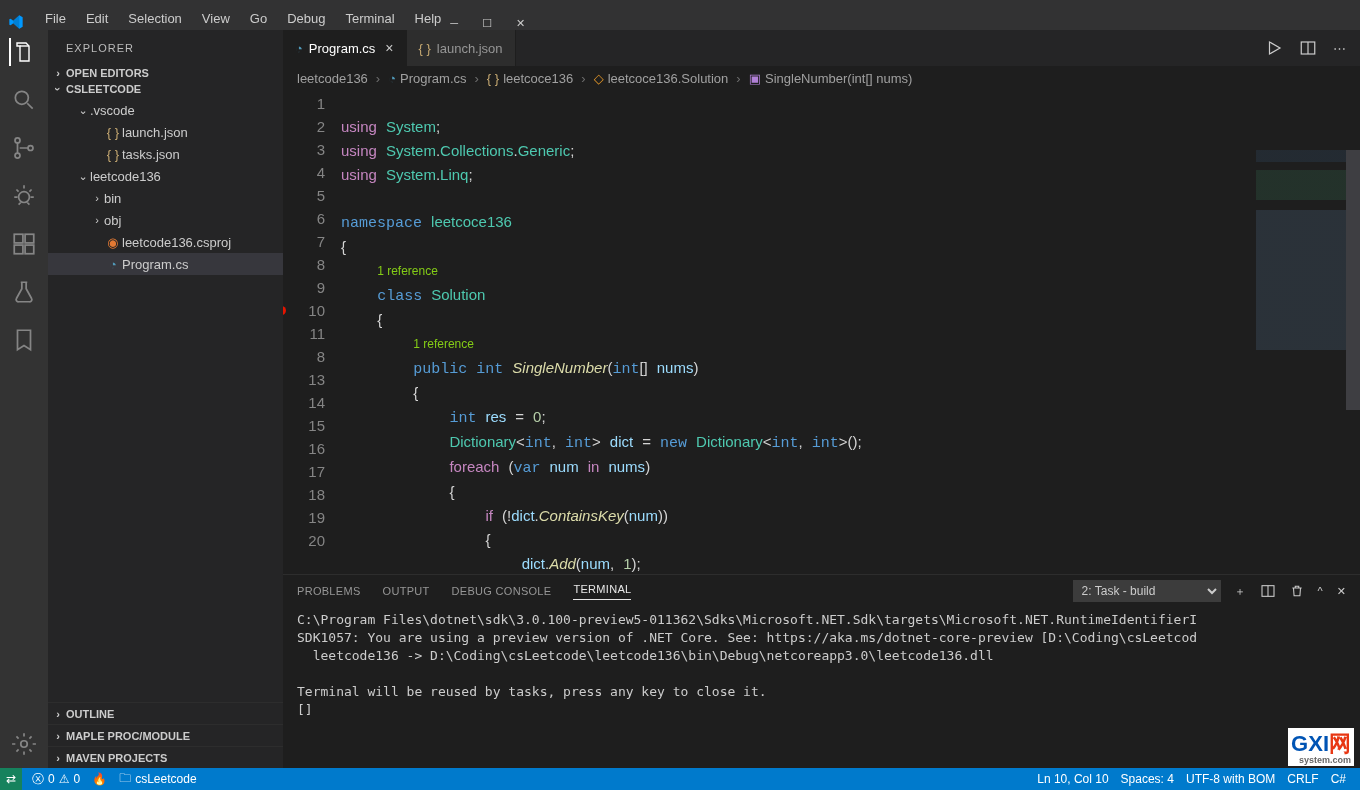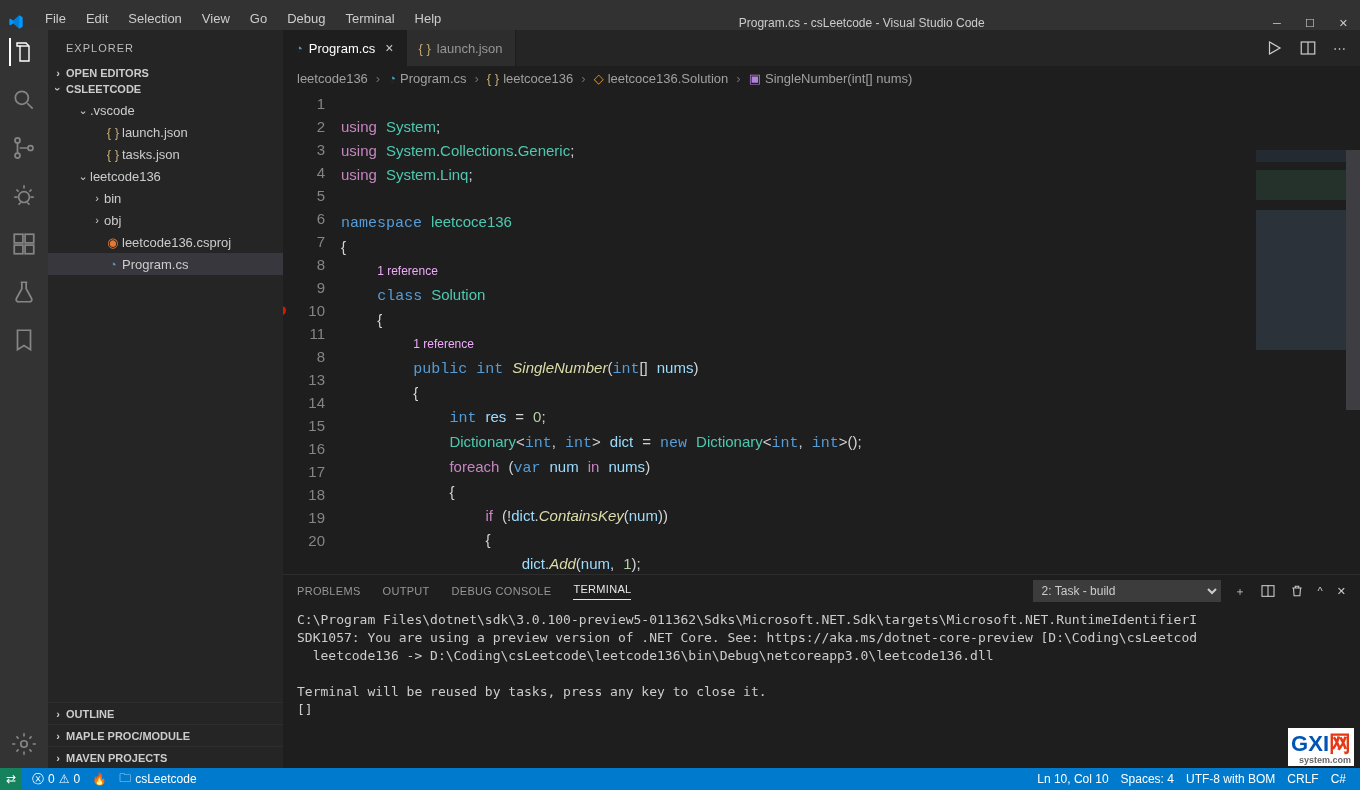--- a/index.html
+++ b/index.html
@@ -58,29 +58,29 @@
 .code { flex: 1; font-family: Consolas, monospace; font-size: 15px; line-height: 23px; padding-top: 2px; color: #d4d4d4; white-space: pre; position: relative; }
 .minimap { position: absolute; right: 14px; top: 60px; width: 90px; height: 200px; opacity: 0.45; background: linear-gradient(#2a3a4a 6%, transparent 6%, transparent 10%, #2a4a3a 10%, #2a4a3a 25%, transparent 25%, transparent 30%, #3a4a5a 30%, #3a4a5a 90%); }
 .scroll-thumb { position: absolute; right: 0; top: 60px; width: 14px; height: 260px; background: #3e3e42; }
 .kw { color: #569cd6; font-family: Liberation Mono, monospace; } 
 .kw2 { color: #c586c0; } 
 .type { color: #4ec9b0; }
 .fn { color: #dcdcaa; font-style: italic; }
 .var { color: #9cdcfe; }
 .num { color: #b5cea8; }
 .pn { color: #d4d4d4; }
-.codelens { color: #f0abfc; font-size: 12px; }
+.codelens { color: #84cc16; font-size: 12px; }
 
 
 .panel { height: 194px; border-top: 1px solid #2d2d2d; background: #1e1e1e; display: flex; flex-direction: column; }
 .panel-tabs { height: 32px; display: flex; align-items: center; padding: 0 14px; gap: 22px; font-size: 11px; color: #969696; }
 .panel-tabs .pt { cursor: pointer; letter-spacing: 0.3px; }
 .panel-tabs .pt.active { color: #e7e7e7; border-bottom: 1px solid #e7e7e7; padding-bottom: 4px; }
 .panel-tabs .pright { margin-left: auto; display: flex; align-items: center; gap: 14px; color: #cccccc; }
-.panel-tabs select { background: #3c3c3c; border: 1px solid #3c3c3c; color: #cccccc; padding: 2px 4px; width: 188px; height: 22px; font-size: 12px; }
+.panel-tabs select { background: #3c3c3c; border: 1px solid #3c3c3c; color: #cccccc; padding: 2px 4px; width: 148px; height: 22px; font-size: 12px; }
 .panel-body { flex: 1; padding: 4px 14px; font-family: Consolas, monospace; font-size: 13px; line-height: 18px; color: #cccccc; white-space: pre-wrap; overflow: hidden; }
 
 
 .statusbar { height: 22px; background: #007acc; display: flex; align-items: center; color: #ffffff; font-size: 12px; padding: 0 8px; }
 .statusbar .sitem { padding: 0 6px; display: flex; align-items: center; gap: 4px; cursor: pointer; }
 .statusbar .sright { margin-left: auto; display: flex; }
 .remote { background: #16825d; padding: 0 8px; height: 100%; display: flex; align-items: center; margin-left: -8px; margin-right: 4px; }
 
 
 .wm { position: absolute; right: 6px; bottom: 24px; color: #fff; font-weight:700; font-size: 22px; background:#fff; padding:1px 3px; }
@@ -104,21 +104,20 @@
   <div class="menu">
     <span>File</span>
     <span>Edit</span>
     <span>Selection</span>
     <span>View</span>
     <span>Go</span>
     <span>Debug</span>
     <span>Terminal</span>
     <span>Help</span>
   </div>
-  <div class="title">Program.cs - csLeetcode - Visual Studio Code</div>
   <div class="winctrl">
     <span class="ctl">─</span>
     <span class="ctl">☐</span>
     <span class="ctl">✕</span>
   </div>
 </div>
 
 <div class="main">
 
   <div class="activitybar">

